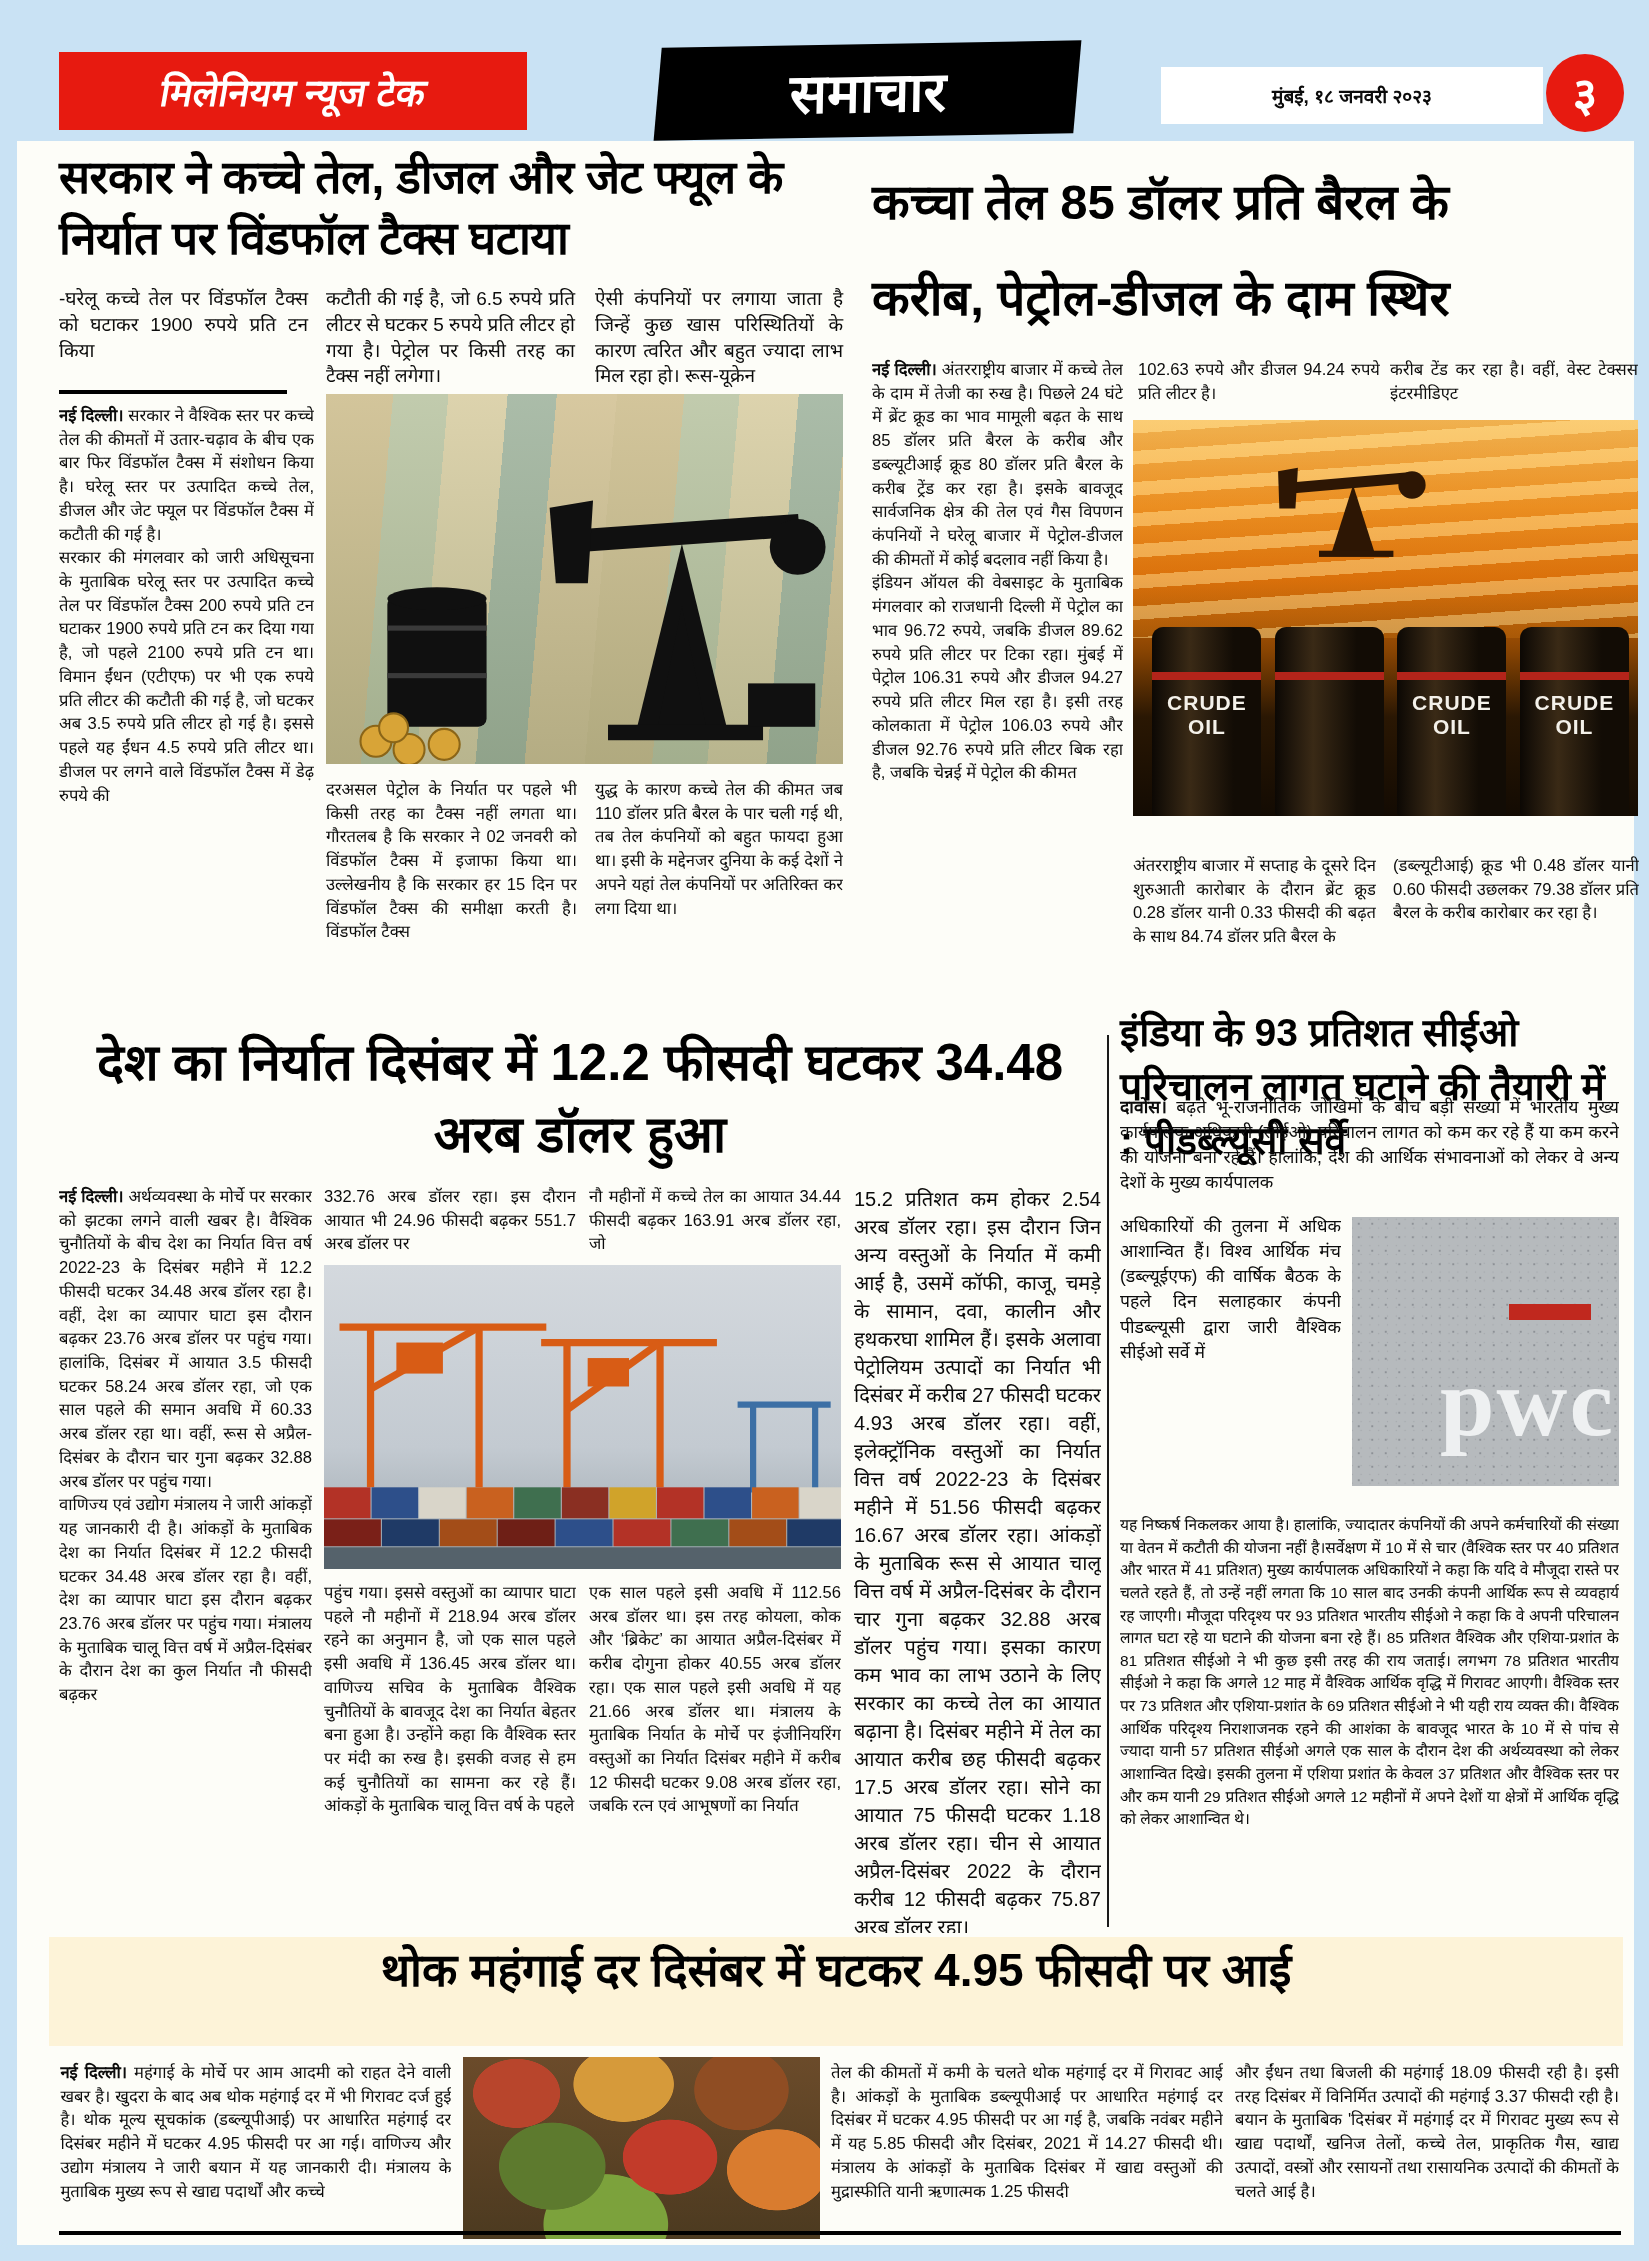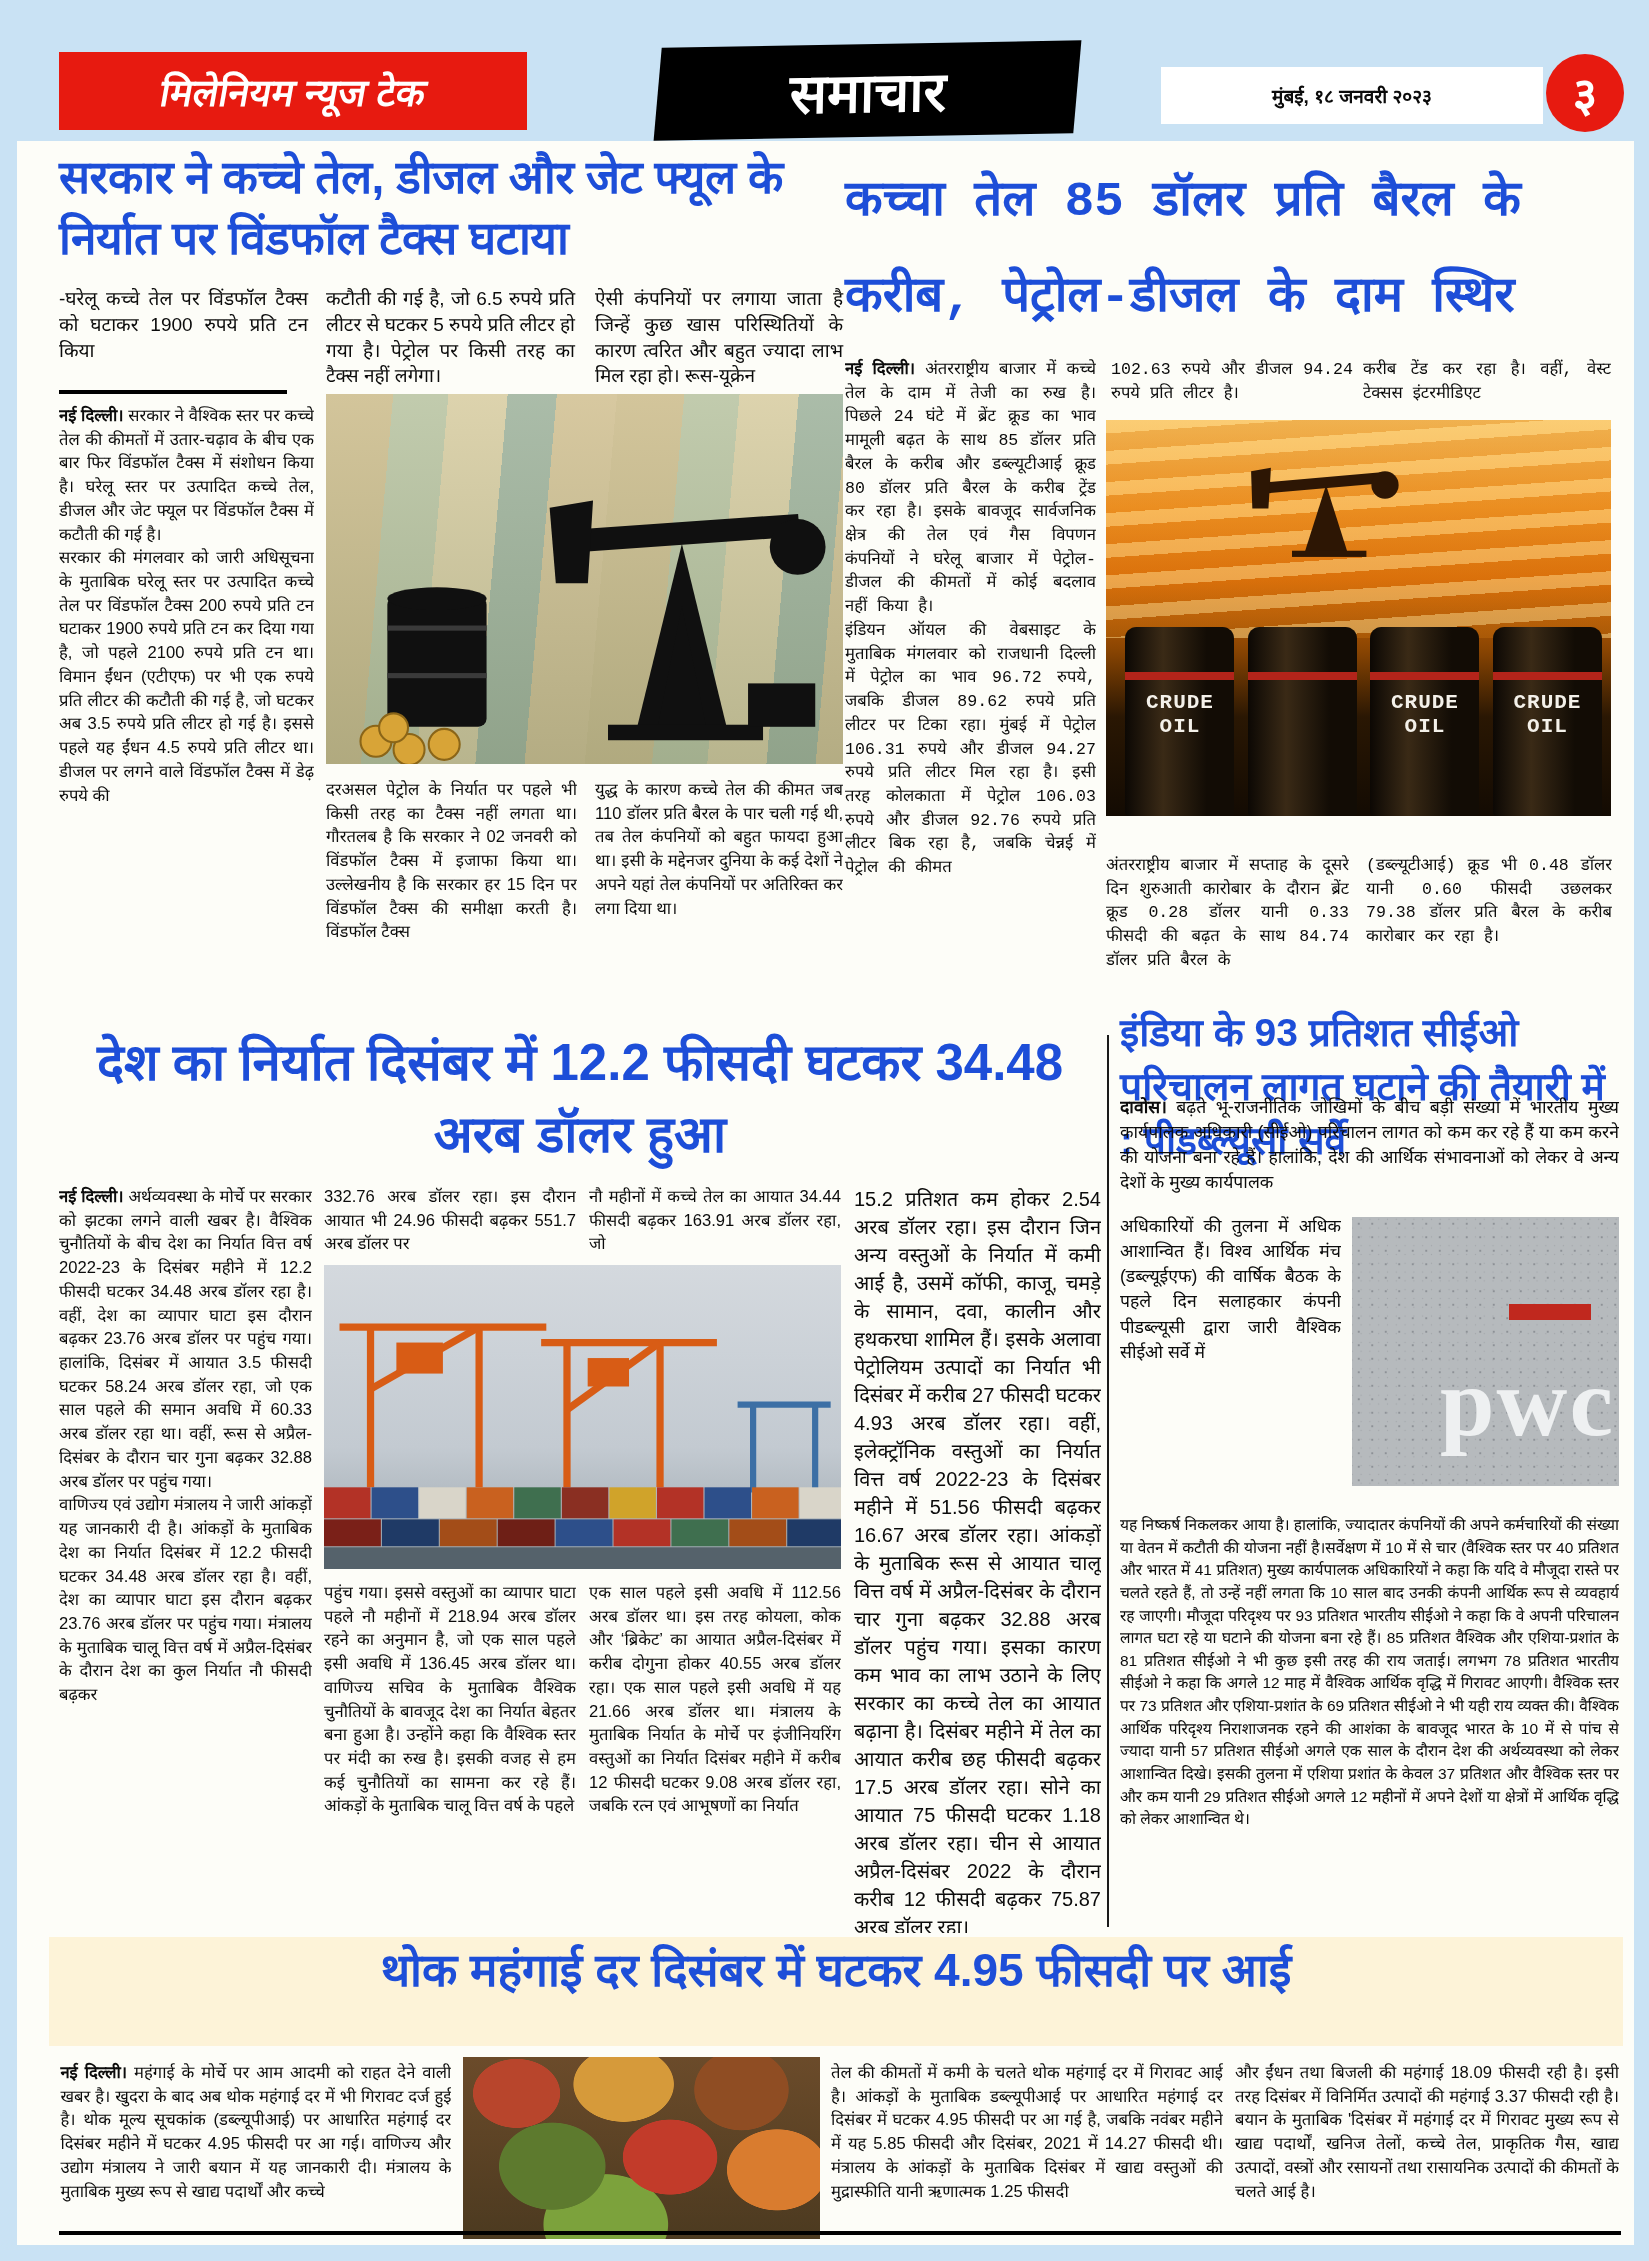--- a/index.html
+++ b/index.html
@@ -12,42 +12,42 @@
               display:flex;align-items:center;justify-content:center;}
   .mast-brand span{color:#fff;font-weight:bold;font-size:38px;transform:skewX(-10deg);white-space:nowrap;}
   .mast-section{left:658px;top:44px;width:419px;height:93px;background:#000;
                 transform:skewX(-6deg) rotate(-1deg);display:flex;align-items:center;justify-content:center;}
   .mast-section span{color:#fff;font-size:55px;font-weight:bold;transform:skewX(4deg);}
   .mast-date{left:1161px;top:67px;width:382px;height:57px;background:#fff;
              display:flex;align-items:center;justify-content:center;font-size:19px;font-weight:bold;}
   .mast-page{left:1546px;top:54px;width:78px;height:78px;background:#e71a10;border-radius:50%;
              display:flex;align-items:center;justify-content:center;color:#fff;font-size:47px;font-weight:bold;}
   
-  .headline{font-weight:bold;color:#1d4ed8;margin:0;}
+  .headline{font-weight:bold;color:#000000;margin:0;}
   .body-text{font-size:16.6px;line-height:1.43;text-align:justify;overflow:hidden;}
   .body-text .lead{font-weight:bold;}
   .prewrap{white-space:pre-line;}
   .standfirst{font-size:19px;font-weight:normal;line-height:1.36;text-align:justify;}
   .photo{position:absolute;overflow:hidden;background:#ddd;}
   
   .art-windfall{left:59px;top:147px;width:784px;height:859px;}
   .wf-headline{font-size:46px;line-height:1.33;letter-spacing:-0.5px;}
   .wf-sf1{left:0;top:139px;width:249px;}
   .wf-rule{left:0;top:243px;width:228px;height:3.6px;background:#000;}
   .wf-col1{left:0;top:257px;width:255px;height:600px;}
   .wf-sf2{left:267px;top:139px;width:249px;}
   .wf-sf3{left:536px;top:139px;width:248px;}
   .wf-img{left:267px;top:247px;width:517px;height:370px;}
   .wf-col2b{left:267px;top:631px;width:251px;height:227px;}
   .wf-col3b{left:536px;top:631px;width:248px;height:227px;}
   .money-photo{background:
      linear-gradient(0deg,rgba(110,125,95,.30),rgba(255,255,255,.12)),
      repeating-linear-gradient(95deg,#cdbd8d 0 67px,#b9c4a2 67px 122px,#d8cda2 122px 181px,#9fb39d 181px 230px,#d2c193 230px 290px);}
   
-  .art-crude{left:845px;top:155px;width:767px;height:875px;font-family:Liberation Mono, monospace;}
+  .art-crude{left:872px;top:155px;width:767px;height:875px;}
   .cr-headline{font-size:49px;line-height:1.95;white-space:nowrap;}
   .cr-col1{left:0;top:203px;width:251px;height:668px;}
   .cr-col2t{left:266px;top:203px;width:242px;}
   .cr-col3t{left:518px;top:203px;width:248px;}
   .cr-img{left:261px;top:265px;width:505px;height:396px;}
   .cr-cap1{left:261px;top:699px;width:243px;height:175px;}
   .cr-cap2{left:521px;top:699px;width:246px;height:175px;}
   .crude-photo{background:linear-gradient(180deg,#f6c163 0%,#ef9225 22%,#d96b08 40%,#8a4502 58%,#2a1703 75%,#130b03 100%);}
   .crude-glow{position:absolute;left:0;top:0;width:100%;height:55%;
      background:repeating-linear-gradient(176deg,rgba(255,214,130,.55) 0 13.5px,rgba(222,130,20,.25) 13.5px 31px);}

